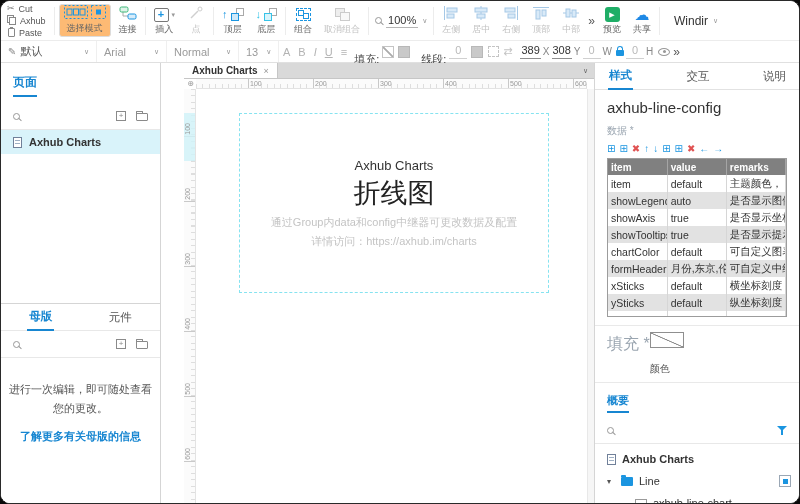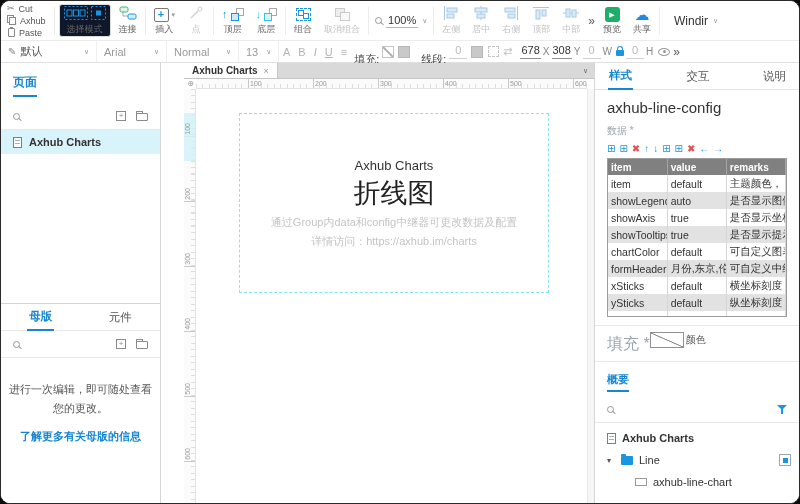--- a/index.html
+++ b/index.html
@@ -9,21 +9,21 @@
   .tb1{position:absolute;left:0;top:0;right:0;height:40px;background:#fff;border-bottom:1px solid #ececec;display:flex;align-items:center;padding:0 6px;gap:4px;}
   .vsep{width:1px;height:28px;background:#ececec;flex:0 0 1px;}
   .clip{display:flex;flex-direction:column;justify-content:center;gap:1px;padding-right:4px;}
   .clip-item{display:flex;align-items:center;gap:4px;font-size:9px;color:#555;height:11px;cursor:default;}
   .ic-cut{font-size:9px;color:#777;line-height:1;}
   .ic-copy{width:7px;height:8px;border:1px solid #888;background:#fff;box-shadow:-2px -2px 0 -1px #fff,-2px -2px 0 0 #888;margin-left:2px;}
   .ic-paste{width:7px;height:9px;border:1px solid #888;border-radius:1px;position:relative;margin-left:1px;}
   .ic-paste::before{content:"";position:absolute;width:3px;height:2px;background:#888;top:-2px;left:1px;}
   .tbtn{display:flex;flex-direction:column;align-items:center;justify-content:center;gap:3px;padding:2px 4px;border-radius:3px;min-width:26px;}
   .tbtn .tlabel{font-size:9px;color:#666;white-space:nowrap;line-height:1;}
-  .tbtn.pressed{background:#0f172a;border:1px solid #dcdcdc;}
+  .tbtn.pressed{background:#fdba74;border:1px solid #dcdcdc;font-family:Liberation Mono, monospace;}
   .tbtn.disabled .tlabel{color:#c2c2c2;}
   .irow{display:flex;align-items:center;gap:3px;height:15px;}
   .ins-box{width:15px;height:14px;border:1px solid #777;border-radius:2px;display:flex;align-items:center;justify-content:center;color:#1b95e0;font-size:11px;font-weight:bold;line-height:1;}
   .caret{font-size:7px;color:#999;line-height:1;}
   .arrow-blue{color:#1b95e0;font-size:11px;line-height:1;}
   .arrow-cyan{color:#35c3e8;font-size:11px;line-height:1;}
   .layers{position:relative;width:13px;height:13px;}
   .layers .back{position:absolute;right:0;top:0;width:8px;height:8px;border:1px solid #a9a9a9;background:#fff;}
   .layers .front{position:absolute;left:0;bottom:0;width:8px;height:8px;border:1px solid #1b95e0;background:#cfe9f9;}
   .layers.cy .front{border-color:#35c3e8;background:#d8f4fb;}
@@ -112,21 +112,21 @@
   .rtoolbar{padding:4px 12px 3px 12px;display:flex;gap:4px;align-items:center;}
   .rtoolbar span{font-size:10px;line-height:1;color:#1b95e0;}
   .rtoolbar span.red{color:#e05252;}
   .rtablewrap{margin:1px 12px 0 12px;height:159px;overflow:hidden;border:1px solid #9c9c9c;}
   table.cfg{border-collapse:collapse;width:100%;table-layout:fixed;}
   table.cfg th{background:#808080;color:#fff;font-size:10px;font-weight:bold;text-align:left;padding:2px 3px;border-right:1px solid #a5a5a5;height:16px;white-space:nowrap;overflow:hidden;}
   table.cfg td{font-size:10.5px;color:#333;padding:1px 3px;border-right:1px solid #d6d6d6;height:17px;white-space:nowrap;overflow:hidden;}
   table.cfg tr.zebra td{background:#e2e2e2;}
   .rfill{border-top:1px solid #e9e9e9;margin-top:8px;padding:6px 12px 6px 12px;display:flex;align-items:flex-start;}
   .rfill .flab{font-size:16px;color:#9aa5b0;padding-top:2px;}
-  .fillcenter{flex:1;display:flex;flex-direction:row;align-items:center;gap:2px;}
+  .fillcenter{flex:1;display:flex;flex-direction:column;align-items:flex-start;gap:14px;}
   .fillswatch{width:34px;height:16px;border:1px solid #8f8f8f;background:linear-gradient(to top right,#fff 47%,#8f8f8f 49%,#8f8f8f 51%,#fff 53%);}
   .fillname{font-size:10px;color:#555;}
   .routline{border-top:1px solid #e9e9e9;}
   .rohead{padding:7px 12px 0 12px;}
   .rohead span{font-size:11px;font-weight:bold;color:#1786d1;border-bottom:2px solid #1786d1;padding-bottom:3px;display:inline-block;}
   .rsearch{height:26px;display:flex;align-items:center;padding:0 12px;border-bottom:1px solid #e8e8e8;margin-top:5px;}
   .rsearch .sp{flex:1;}
   .filter-ic{position:relative;width:10px;height:10px;}
   .filter-ic::before{content:"";position:absolute;left:0;top:0;border-left:5px solid transparent;border-right:5px solid transparent;border-top:5px solid #1b95e0;}
   .filter-ic::after{content:"";position:absolute;left:4px;top:4px;width:2px;height:5px;background:#1b95e0;}
@@ -356,21 +356,21 @@
     <span class="fmt">≡</span>
     <span class="lbl">填充:</span>
     <span class="swatch-none"></span>
     <span class="swatch-gray" style="margin-left:4px;"></span>
     <span class="lbl" style="margin-left:8px;">线段:</span>
     <span class="mini">0</span>
     <span class="swatch-gray" style="margin-left:4px;"></span>
     <span class="dash-ic" style="margin-left:5px;"></span>
     <span class="swap-ic" style="margin-left:4px;">⇄</span>
     <span style="width:8px;"></span>
-    <span class="mini set">678</span>
+    <span class="mini set">389</span>
     <span class="dimlbl">X</span>
     <span class="mini set">308</span>
     <span class="dimlbl">Y</span>
     <span class="mini">0</span>
     <span class="dimlbl">W</span>
     <span class="lock-ic"></span>
     <span class="mini">0</span>
     <span class="dimlbl">H</span>
     <span class="eye-ic"></span>
     <span class="chev">»</span>

